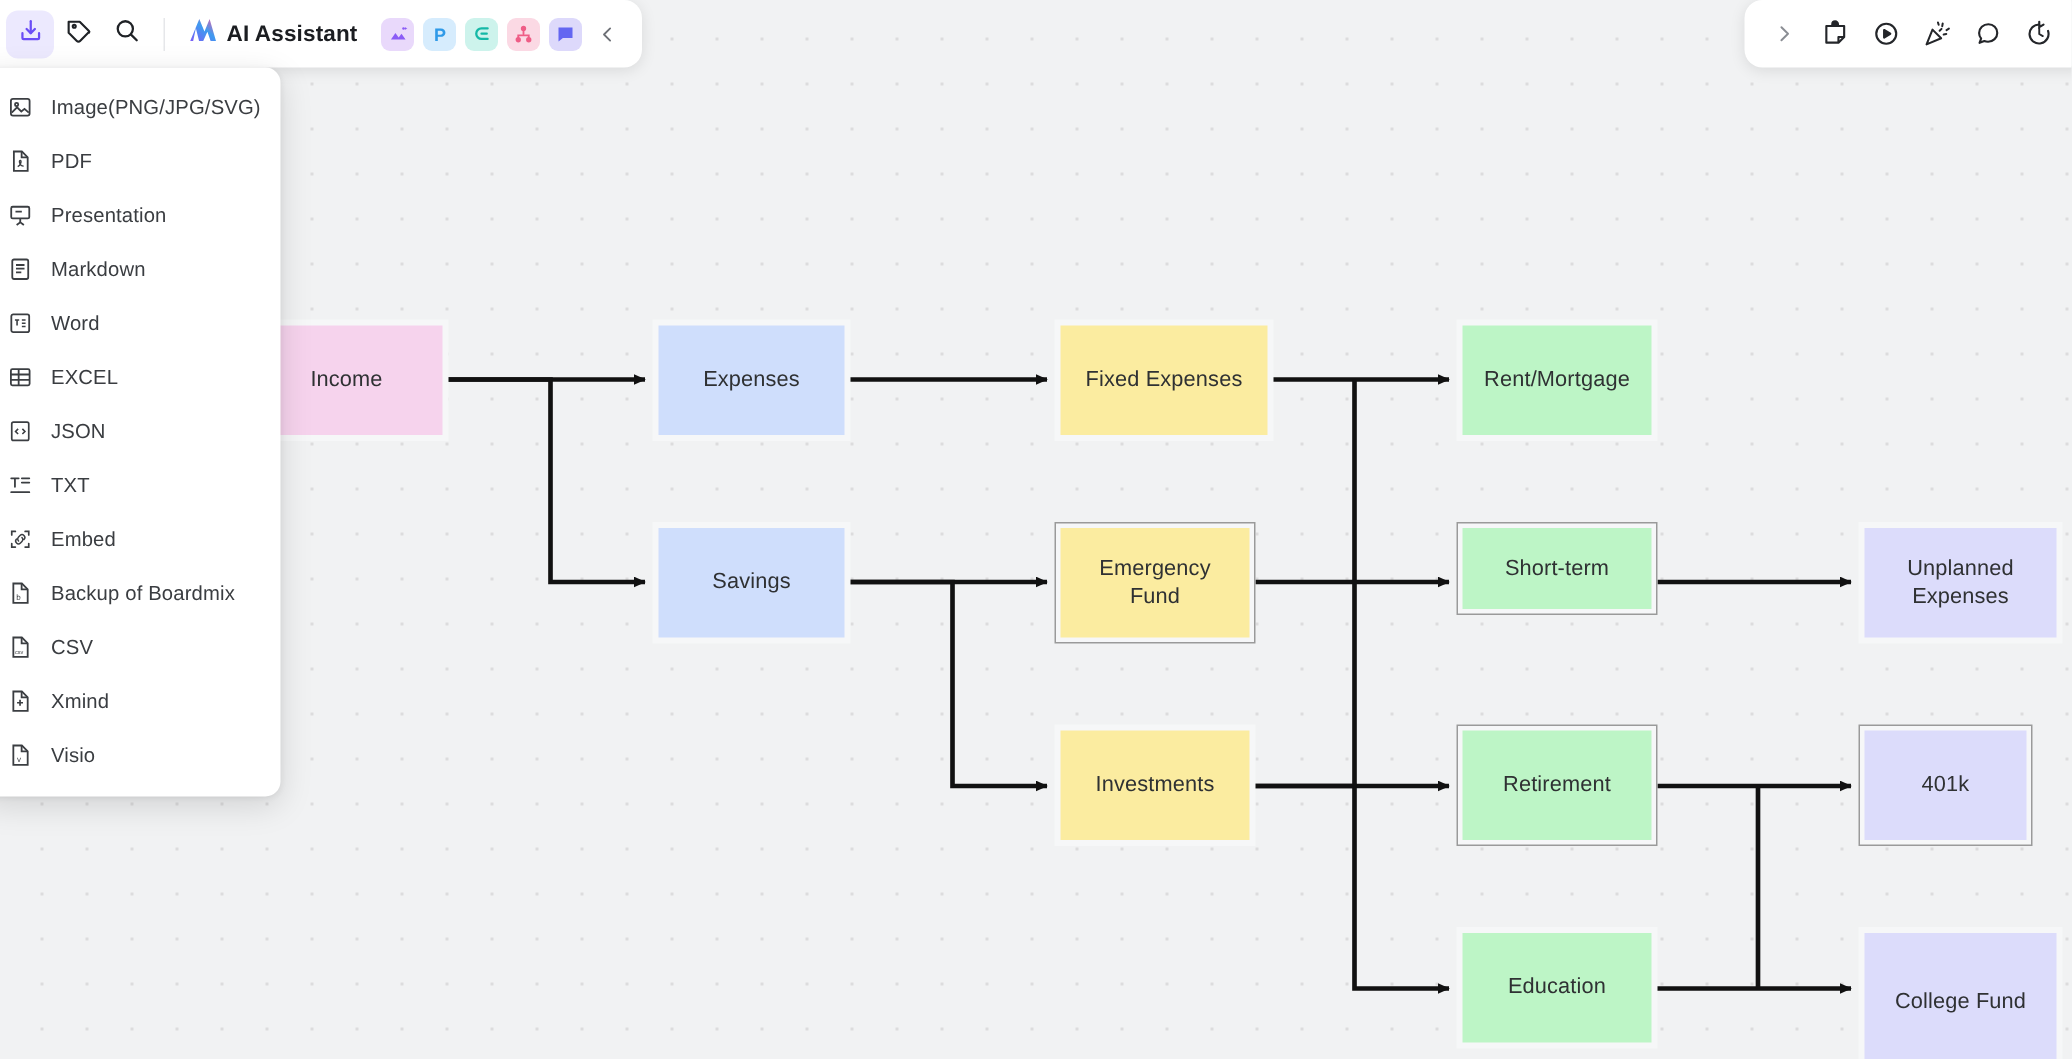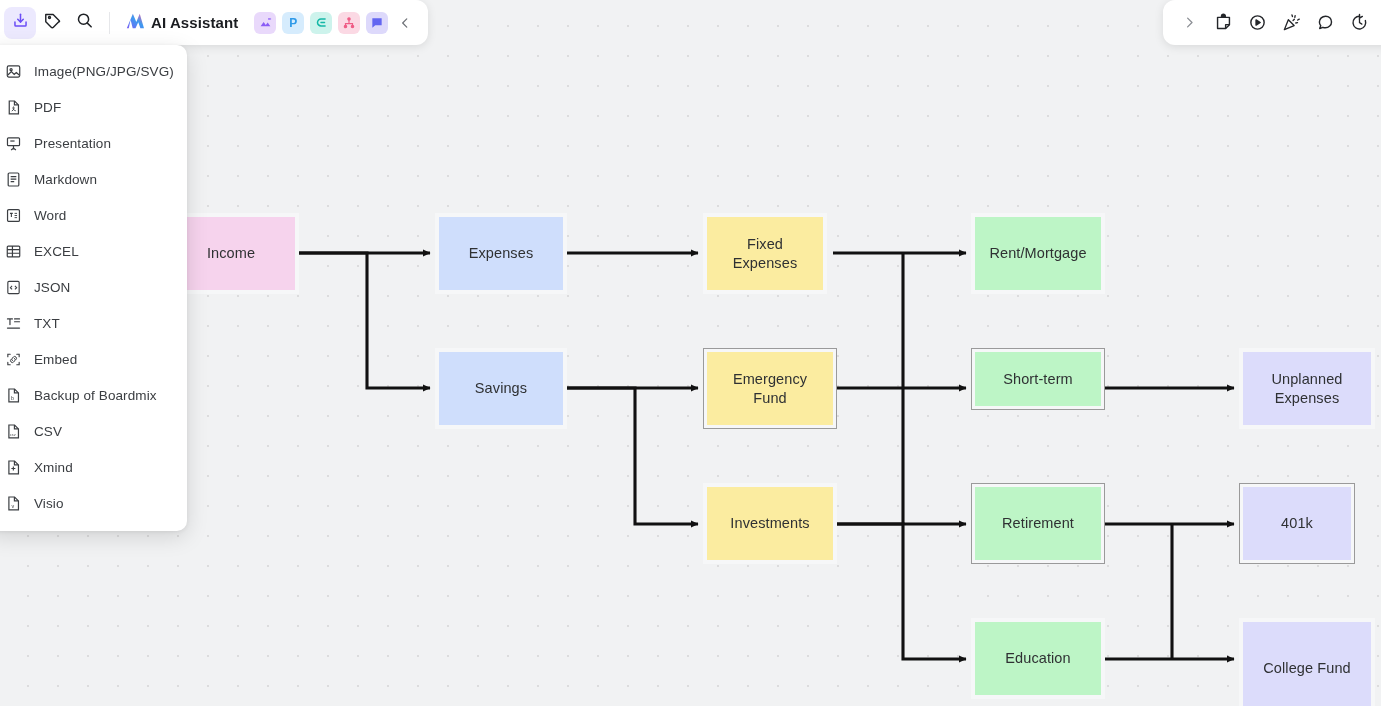--- a/index.html
+++ b/index.html
@@ -145,21 +145,21 @@
 
     <div class="node" style="left: 439px; top: 217px; width: 124px; height: 73px; background: rgb(207, 222, 252);">
         <span style="padding: 0px 8px;">Expenses</span>
       </div>
     <div class="node" style="left: 167px; top: 217px; width: 128px; height: 73px; background: rgb(246, 211, 237);">
         <span style="padding: 0px 8px;">Income</span>
       </div>
     <div class="node" style="left: 439px; top: 352px; width: 124px; height: 73px; background: rgb(207, 222, 252);">
         <span style="padding: 0px 8px;">Savings</span>
       </div>
-    <div class="node" style="left: 707px; top: 217px; width: 116px; height: 73px; background: rgb(251, 236, 160);">
+    <div class="node" style="left: 707px; top: 217px; width: 138px; height: 73px; background: rgb(251, 236, 160);">
         <span style="padding: 0px 8px;">Fixed Expenses</span>
       </div>
     <div class="node sel" style="left: 707px; top: 352px; width: 126px; height: 73px; background: rgb(251, 236, 160);">
         <span style="padding: 0px 8px;">Emergency Fund</span>
       </div>
     <div class="node" style="left: 707px; top: 487px; width: 126px; height: 73px; background: rgb(251, 236, 160);">
         <span style="padding: 0px 8px;">Investments</span>
       </div>
     <div class="node" style="left: 975px; top: 217px; width: 126px; height: 73px; background: rgb(189, 245, 198);">
         <span style="padding: 0px 8px;">Rent/Mortgage</span>

